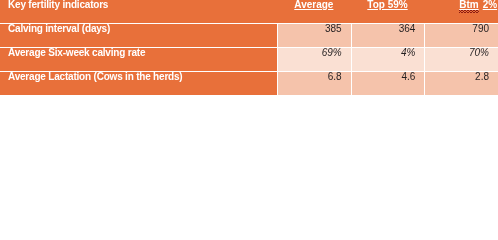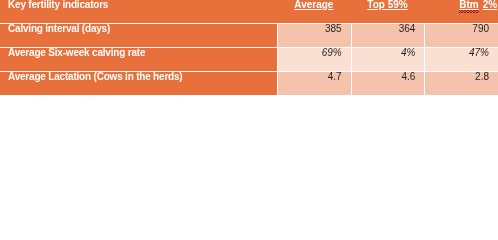--- a/index.html
+++ b/index.html
@@ -145,30 +145,30 @@
     <div class="cell cell-label">
       <span>Average Six-week calving rate</span>
     </div>
     <div class="cell cell-num">
       <span>69%</span>
     </div>
     <div class="cell cell-num">
       <span>4%</span>
     </div>
     <div class="cell cell-num">
-      <span>47%</span>
+      <span>70%</span>
     </div>
   </div>
 
   <div class="row row-dark">
     <div class="cell cell-label">
       <span>Average Lactation (Cows in the herds)</span>
     </div>
     <div class="cell cell-num">
-      <span>4.7</span>
+      <span>6.8</span>
     </div>
     <div class="cell cell-num">
       <span>4.6</span>
     </div>
     <div class="cell cell-num">
       <span>2.8</span>
     </div>
   </div>
 
 

